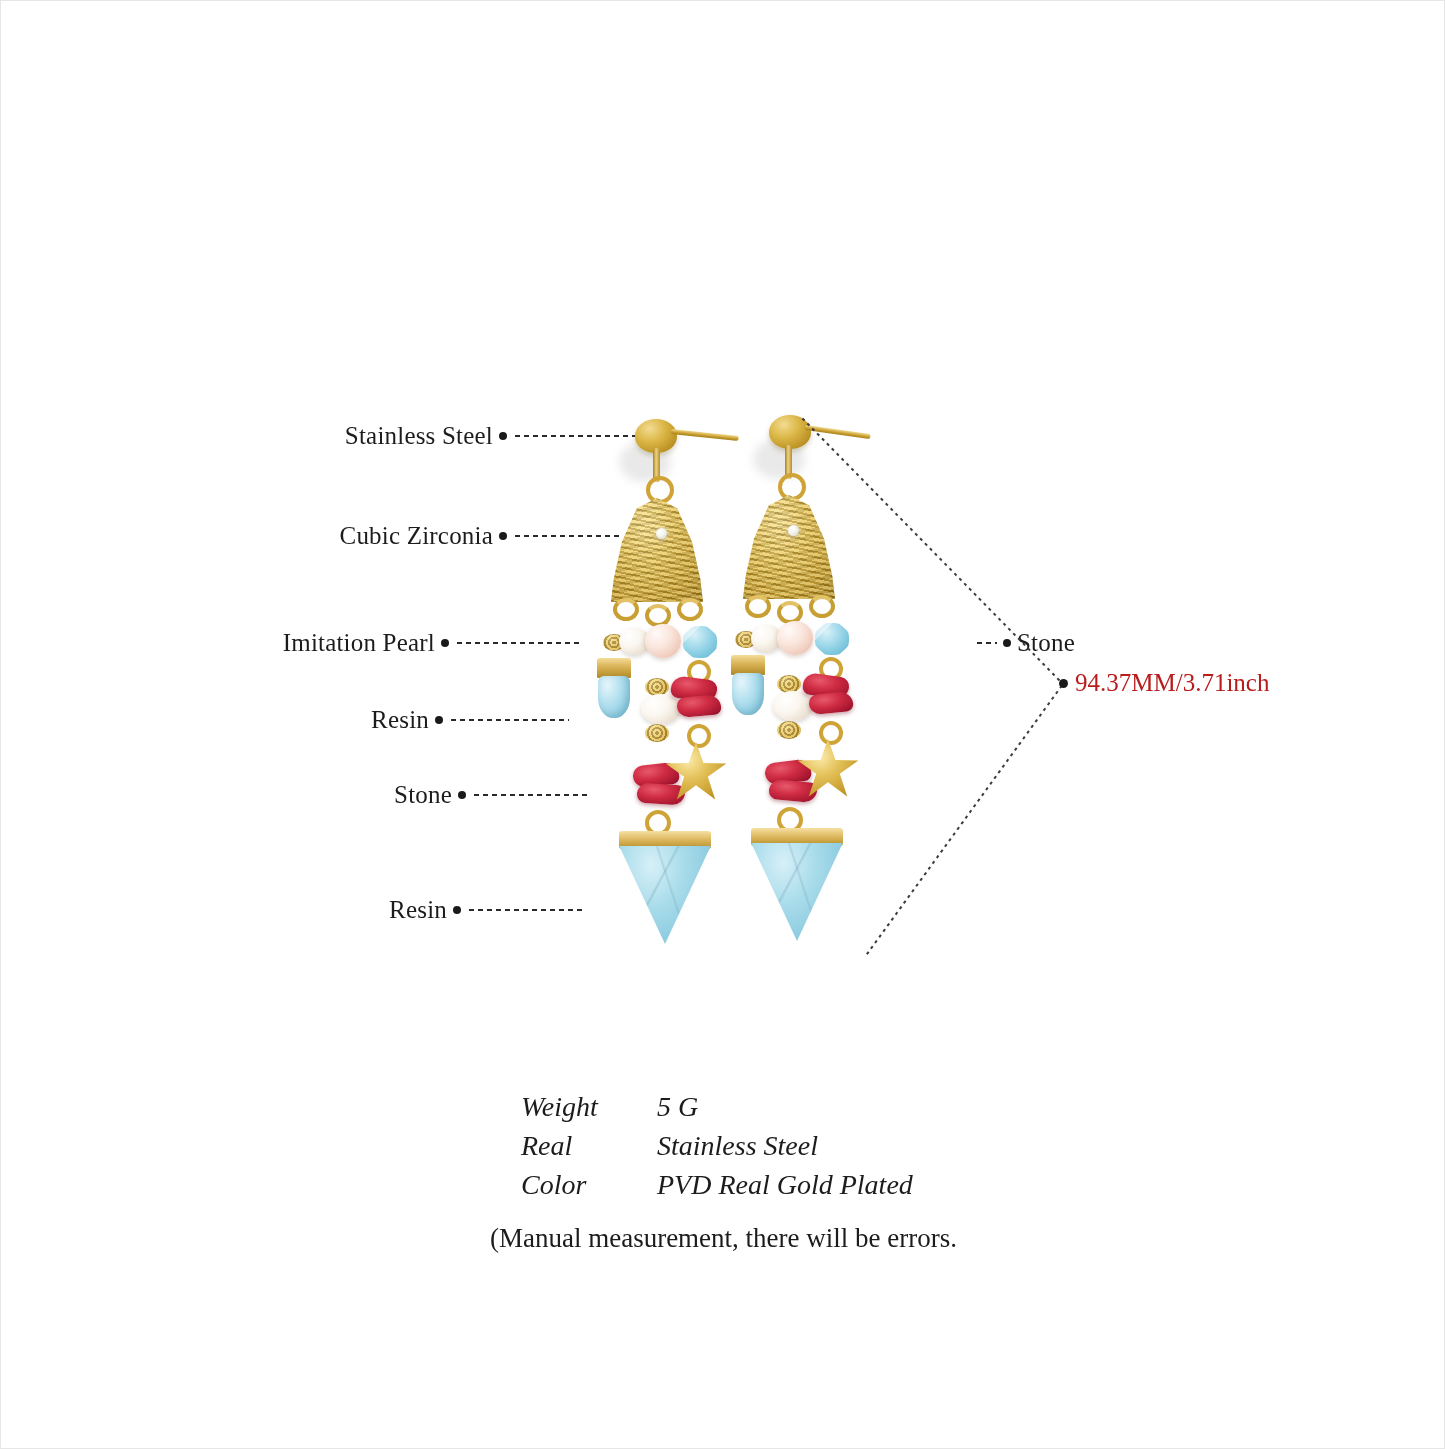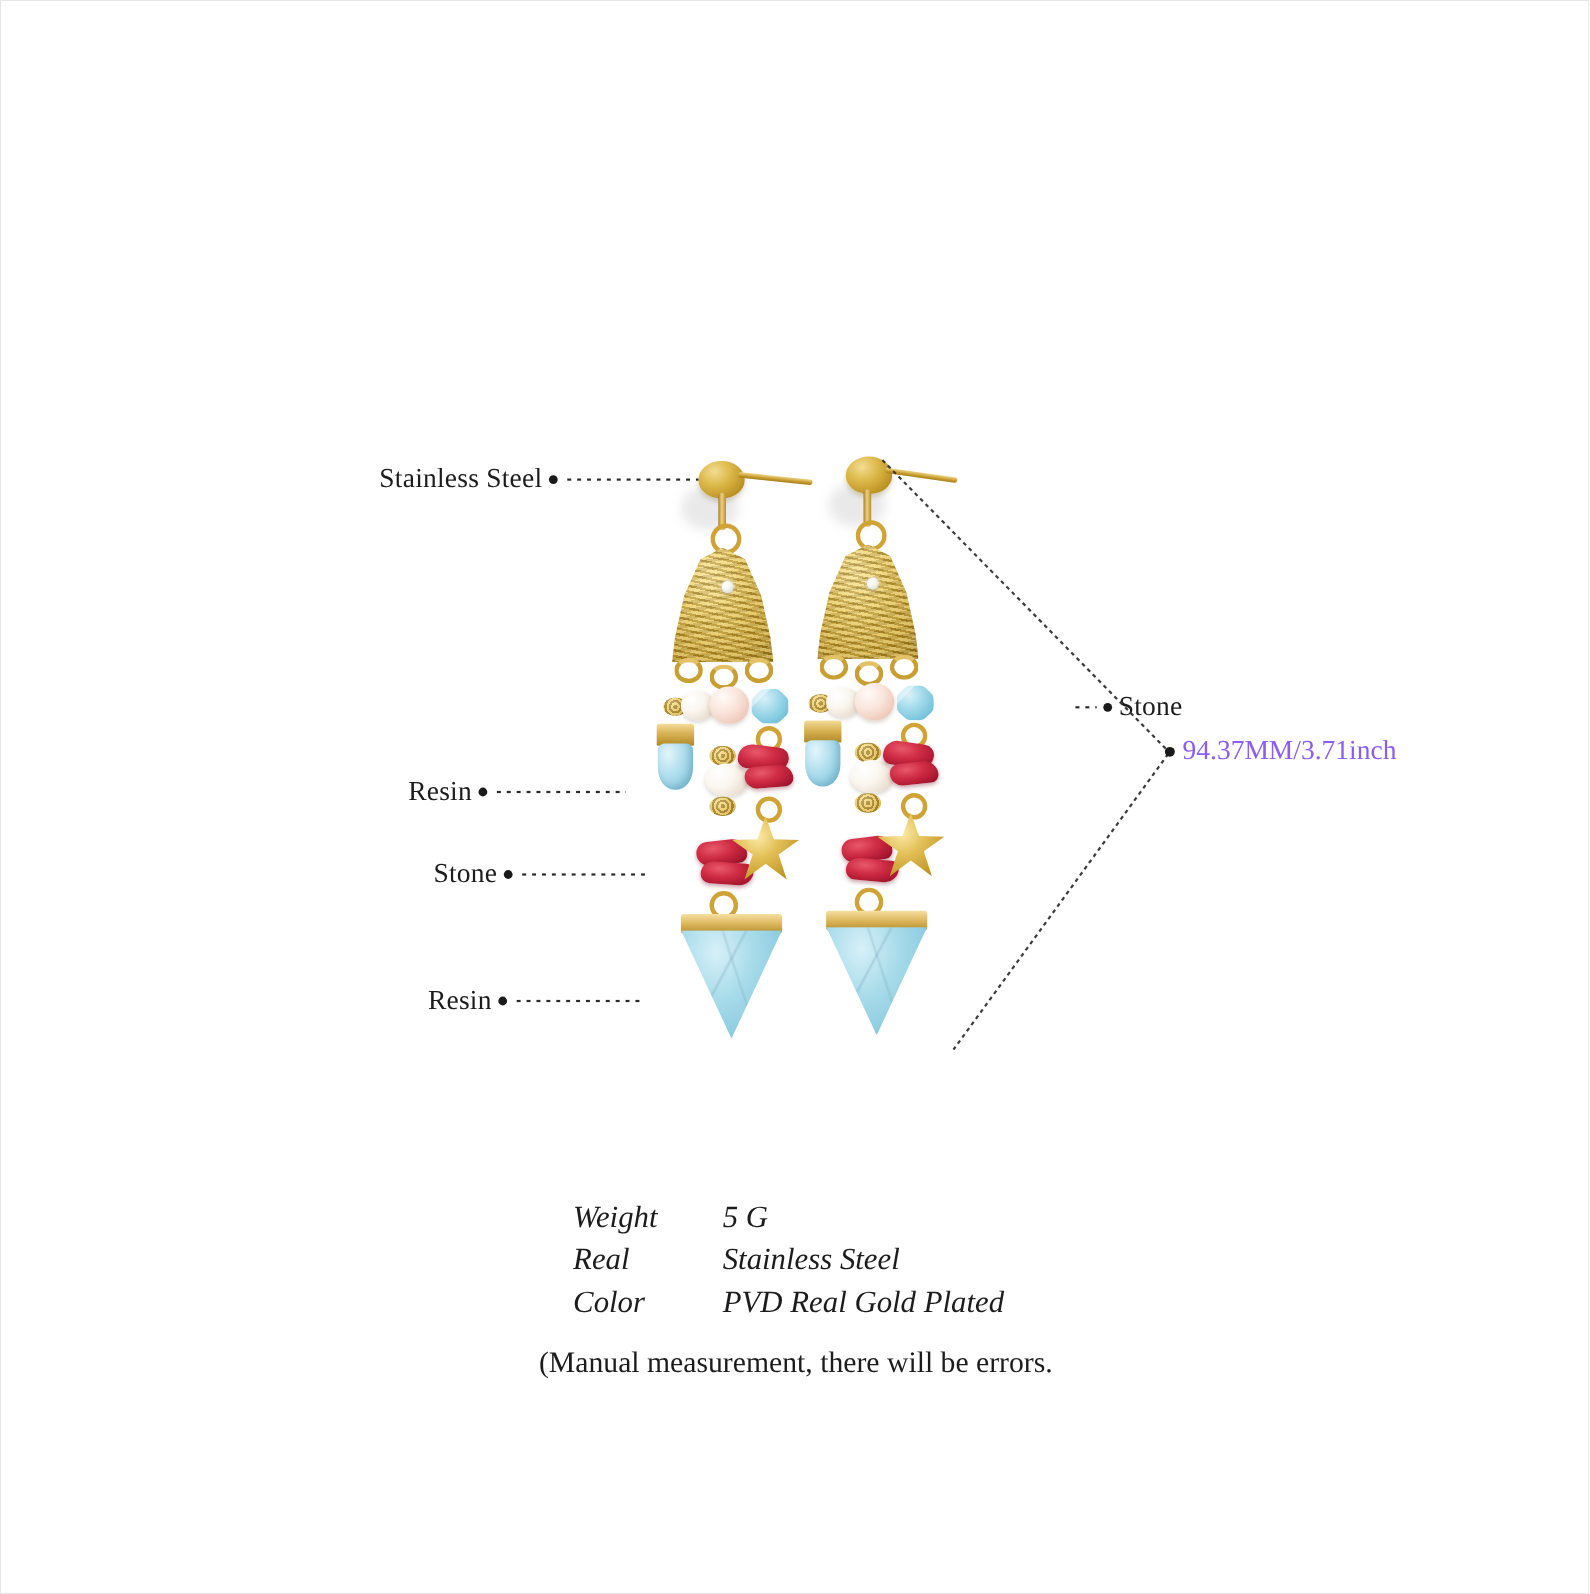--- a/index.html
+++ b/index.html
@@ -62,21 +62,21 @@
   }
   .dimdot {
     position: absolute;
     width: 9px; height: 9px;
     border-radius: 50%;
     background: #1a1a1a;
   }
   .dimtext {
     position: absolute;
     font-size: 25px;
-    color: #8b5cf6;
+    color: #b91c1c;
     white-space: nowrap;
   }
 
   
   .earring { position: absolute; }
 
   .stud {
     position: absolute;
     width: 42px; height: 34px;
     border-radius: 50% 50% 48% 48%;
@@ -329,20 +329,30 @@
     <div class="coralchip" style="left:86px; top:292px; width:44px; height:20px; border-radius:12px 18px 10px 16px; transform:rotate(-6deg);"></div>
     <div class="linkring" style="left:96px; top:320px; width:16px; height:16px;"></div>
     <div class="starfish" style="left:74px; top:338px; width:62px; height:60px;"></div>
   </div>
 
   <div class="callout" id="co0" style="top: 421px; left: 0px; width: 634px; justify-content: flex-end;">
     <span class="ctext">Stainless Steel</span>
     <span class="cdot"></span>
     <span class="cline" style="width: 122px;"></span>
   </div>
+  <div class="callout" id="co1" style="top: 521px; left: 0px; width: 620px; justify-content: flex-end;">
+    <span class="ctext">Cubic Zirconia</span>
+    <span class="cdot"></span>
+    <span class="cline" style="width: 108px;"></span>
+  </div>
+  <div class="callout" id="co2" style="top: 628px; left: 0px; width: 582px; justify-content: flex-end;">
+    <span class="ctext">Imitation Pearl</span>
+    <span class="cdot"></span>
+    <span class="cline" style="width: 128px;"></span>
+  </div>
   <div class="callout" id="co3" style="top: 705px; left: 0px; width: 568px; justify-content: flex-end;">
     <span class="ctext">Resin</span>
     <span class="cdot"></span>
     <span class="cline" style="width: 120px;"></span>
   </div>
   <div class="callout" id="co4" style="top: 780px; left: 0px; width: 589px; justify-content: flex-end;">
     <span class="ctext">Stone</span>
     <span class="cdot"></span>
     <span class="cline" style="width: 118px;"></span>
   </div>

